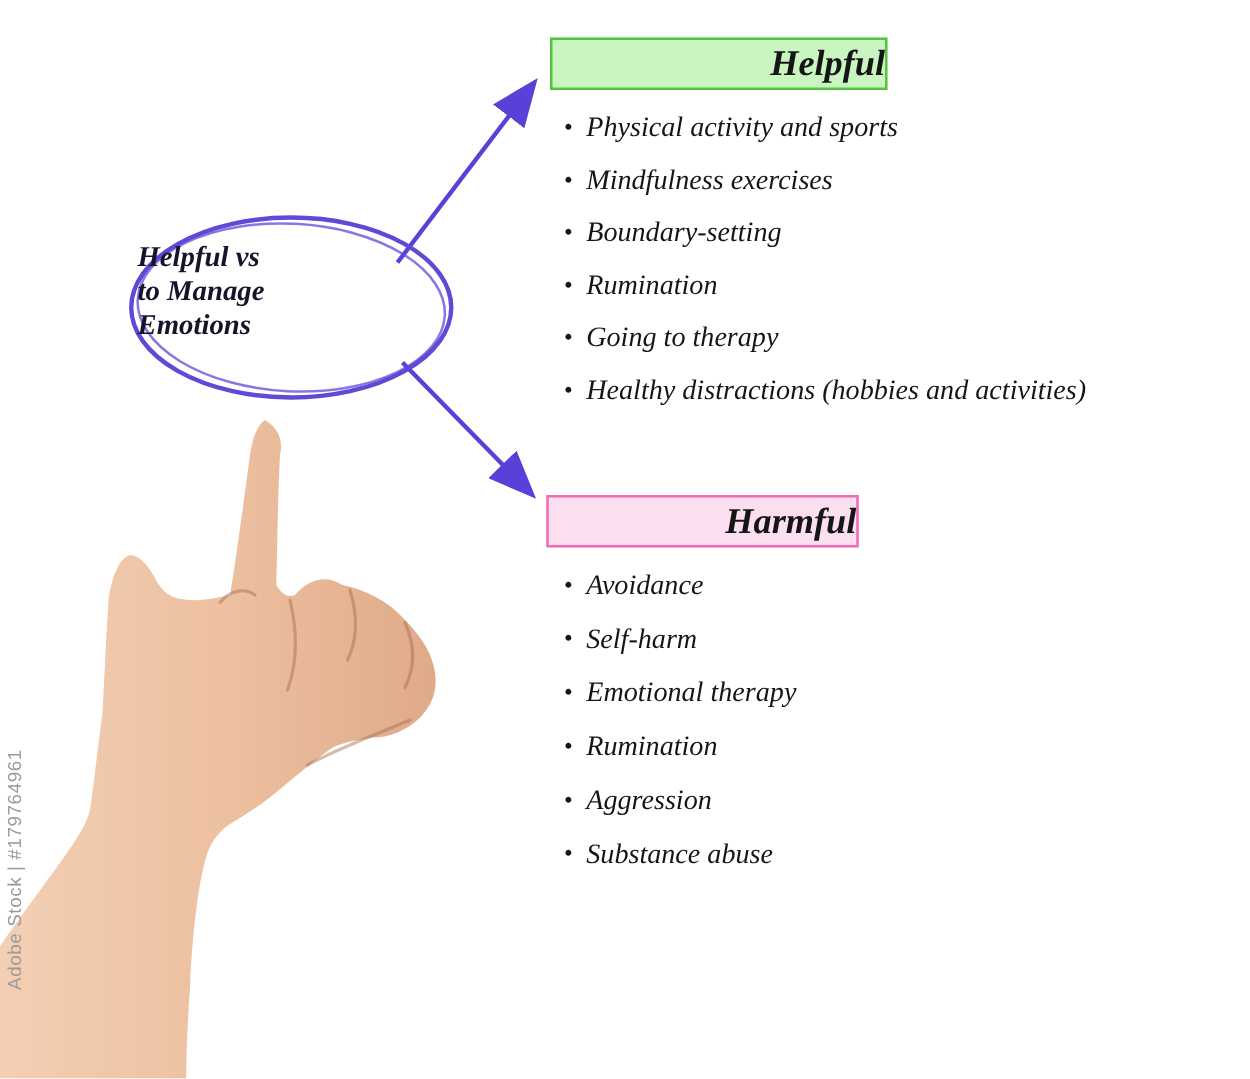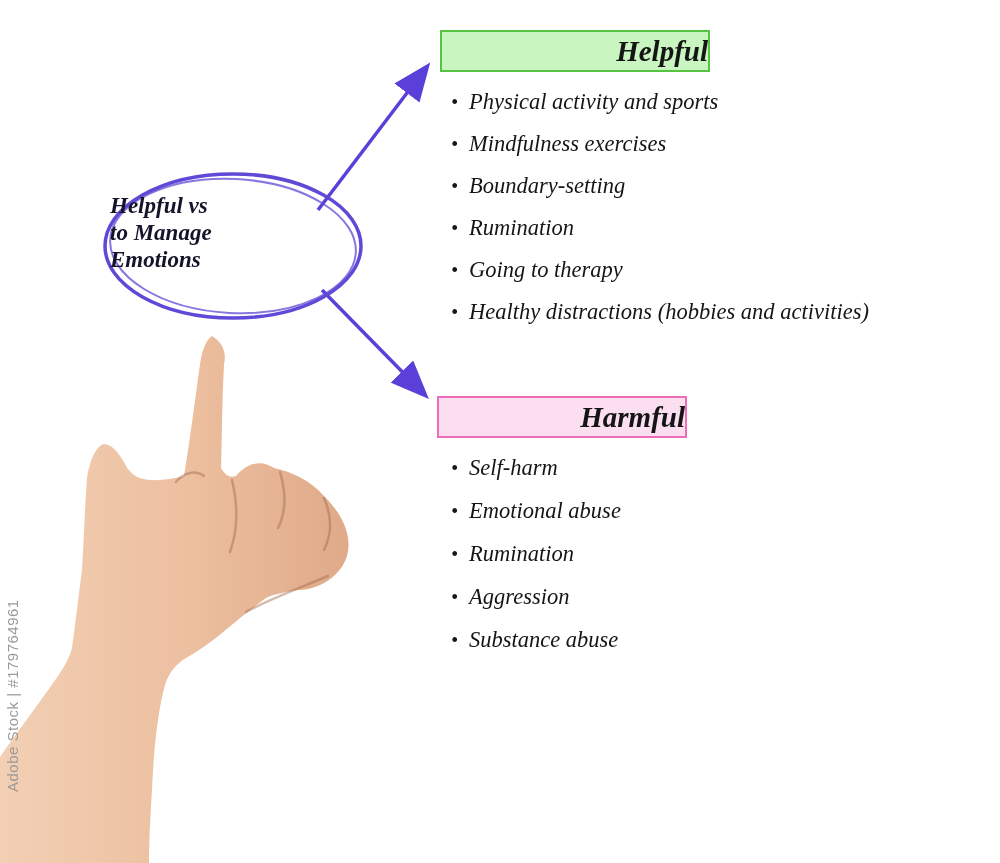--- a/index.html
+++ b/index.html
@@ -128,22 +128,23 @@
     <li>Boundary-setting</li>
     <li>Rumination</li>
     <li>Going to therapy</li>
     <li>Healthy distractions (hobbies and activities)</li>
   </ul>
 
   <div class="cat-box harmful">
     <span>Harmful</span>
   </div>
   <ul class="list harmful-list">
+    <li>Avoidance</li>
     <li>Self-harm</li>
-    <li>Emotional abuse</li>
+    <li>Emotional therapy</li>
     <li>Rumination</li>
     <li>Aggression</li>
     <li>Substance abuse</li>
   </ul>
 
   <div class="watermark">Adobe Stock | #179764961</div>
 
 </div>
 
 </body></html>

